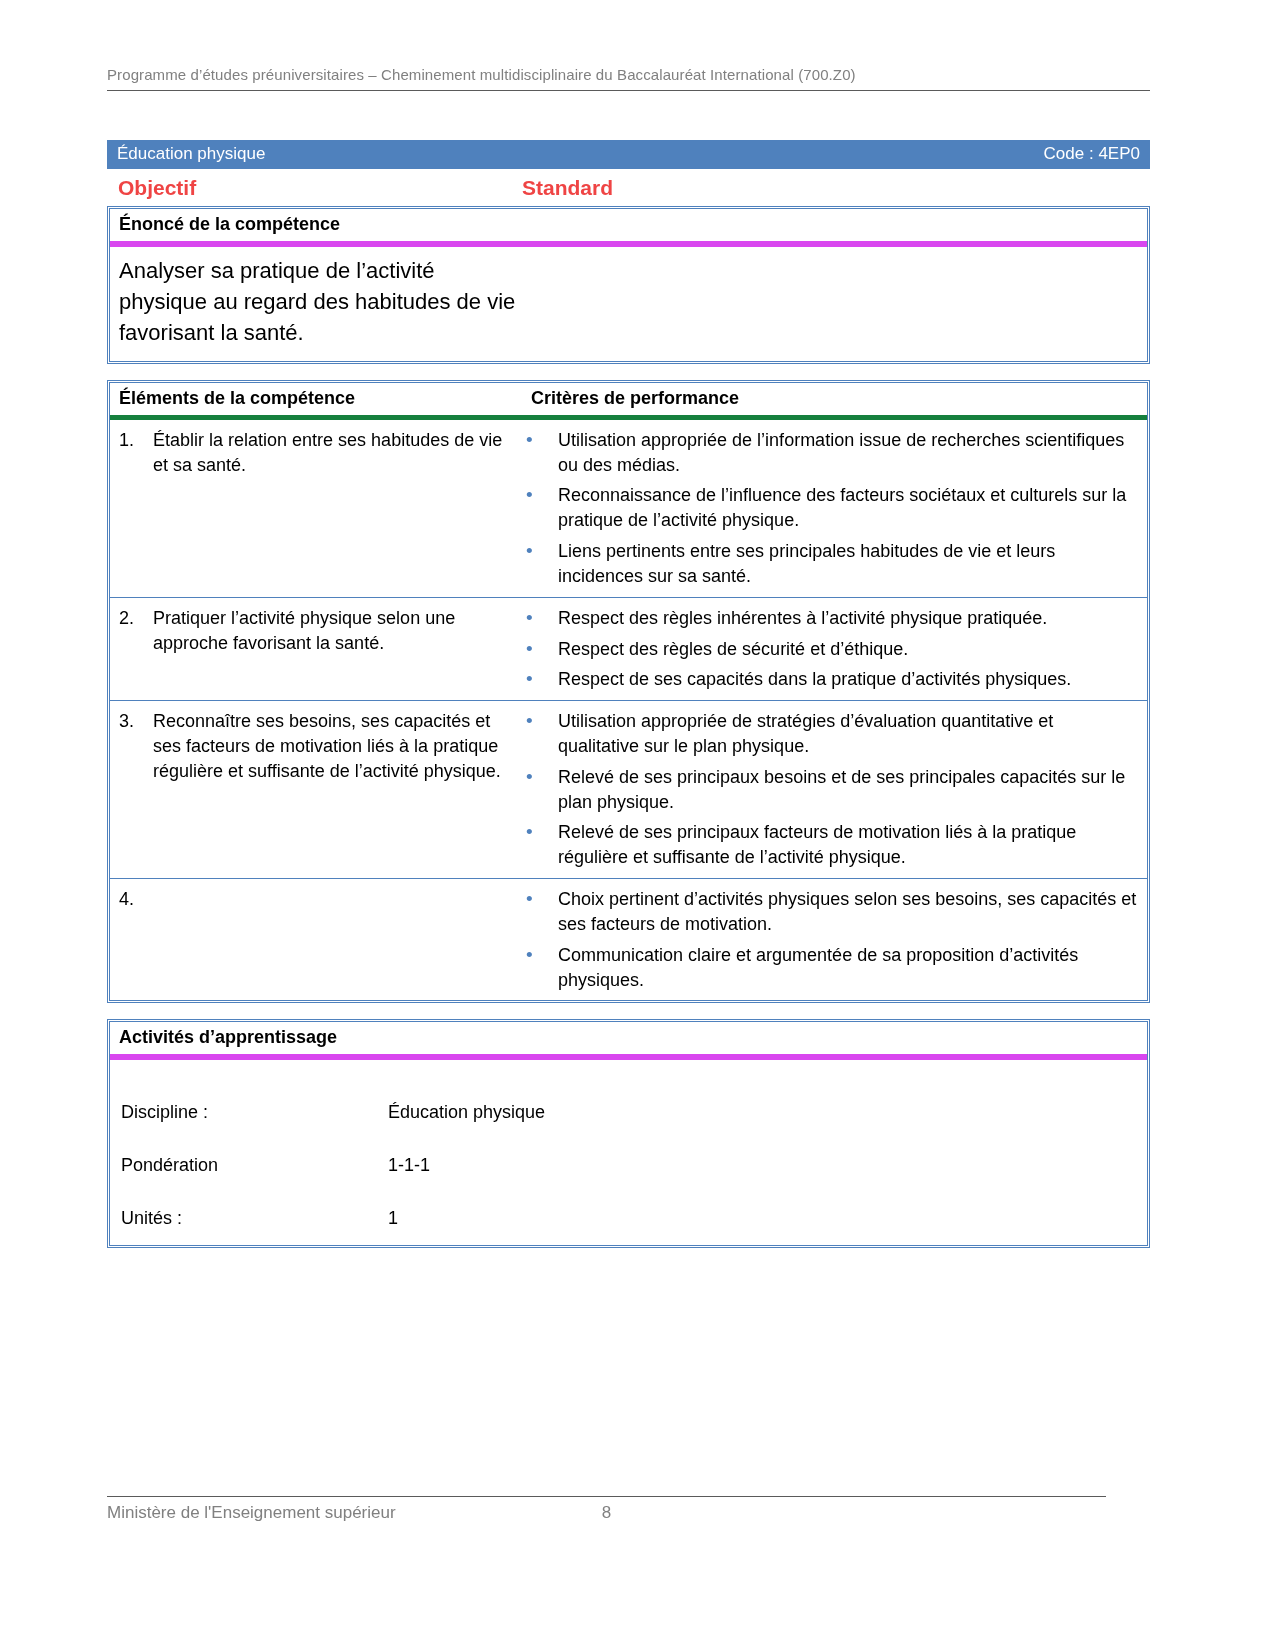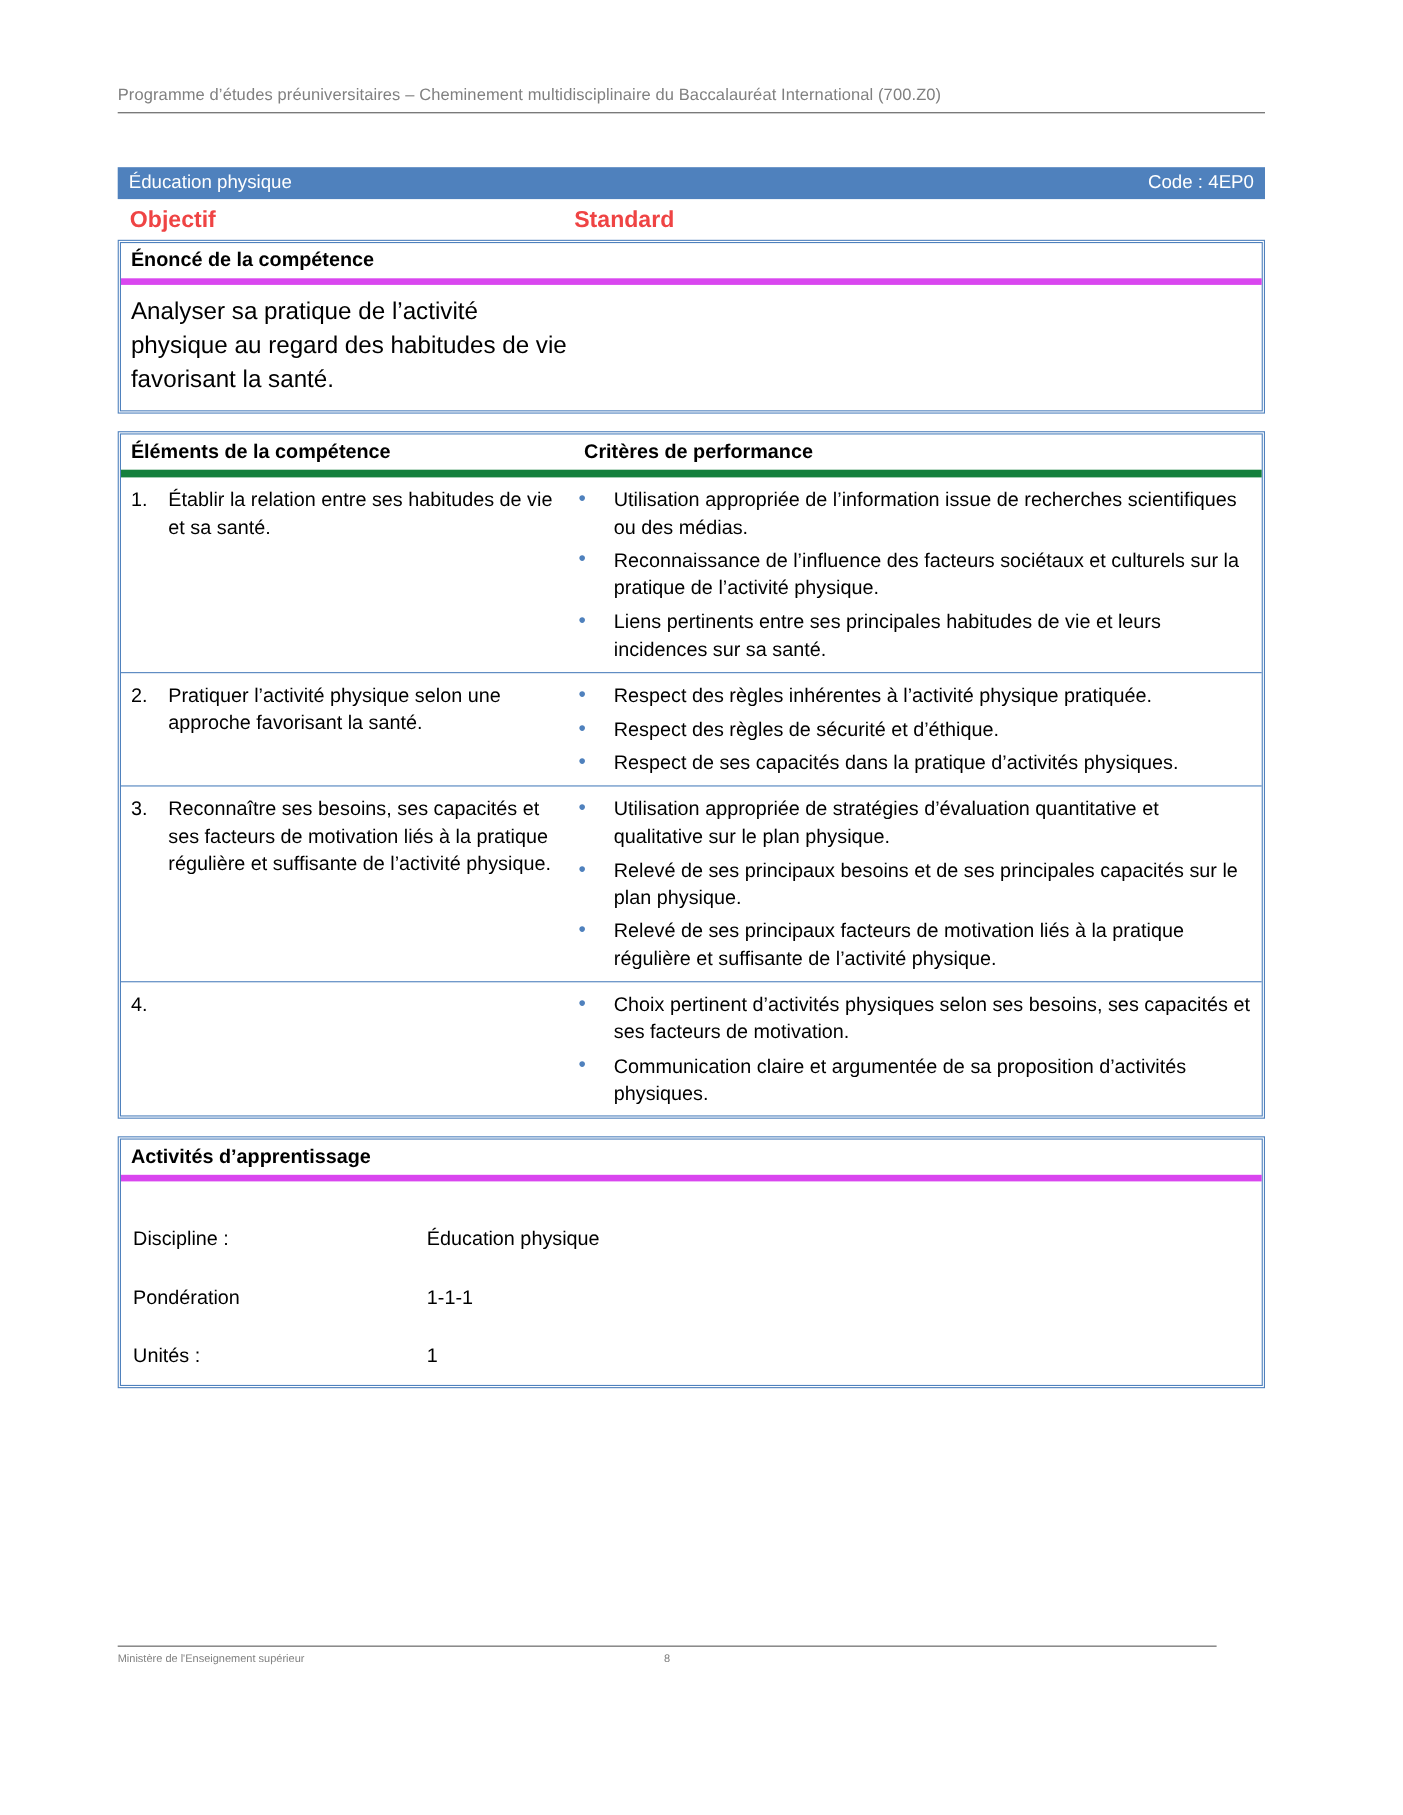--- a/index.html
+++ b/index.html
@@ -2,21 +2,21 @@
 <html><head>
 <meta charset="utf-8">
 <style>
   * { margin:0; padding:0; box-sizing:border-box; }
   html,body { background:#ffffff; }
   body {
     width:1275px; height:1650px; position:relative;
     font-family:"Liberation Sans", sans-serif;
     color:#000;
   }
-  .page { position:absolute; left:107px; top:12px; width:1043px; }
+  .page { position:absolute; left:107px; top:0; width:1043px; }
 
   
   .doc-header {
     margin-top:66px;
     padding-bottom:7px;
     border-bottom:1.5px solid #5a5a5a;
     color:#808080;
     font-size:15px;
     letter-spacing:0.1px;
   }
@@ -52,21 +52,21 @@
     border-bottom:6px solid #d946ef;
   }
   .enonce-body {
     padding:8px 9px 12px 9px;
     font-size:22px;
     line-height:1.42;
   }
   .enonce-body .txt { display:block; max-width:398px; }
 
   
-  .t-headrow { display:flex; border-bottom:7px solid #15803d; }
+  .t-headrow { display:flex; border-bottom:5px solid #15803d; }
   .t-headrow .th { font-weight:bold; font-size:18px; padding:5px 9px 6px 9px; }
   .col1 { width:412px; flex:0 0 412px; }
   .col2 { flex:1; }
 
   .t-row { display:flex; border-bottom:1px solid #4f81bd; padding:8px 0 6px 0; }
   .t-row:last-child { border-bottom:none; }
 
   .elem-cell { display:flex; font-size:18px; line-height:1.38; padding-left:9px; }
   .elem-cell .num { width:34px; flex:0 0 34px; }
   .elem-cell .etxt { flex:1; padding-right:14px; }
@@ -86,21 +86,21 @@
   .act-row { display:flex; margin-bottom:15px;margin-top:32px; }
   .act-row:last-child { margin-bottom:2px; }
   .act-label { width:267px; flex:0 0 267px; }
   .act-value { flex:1; }
 
   
   .doc-footer {
     position:absolute; left:107px; top:1496px; width:999px;
     border-top:1.5px solid #5a5a5a;
     padding-top:6px;
-    color:#808080; font-size:10px;
+    color:#808080; font-size:17px;
   }
   .doc-footer .page-num {
     position:absolute; left:0; right:0; top:6px;
     text-align:center;
   }
 </style>
 </head>
 <body>
 
 <div class="page">

